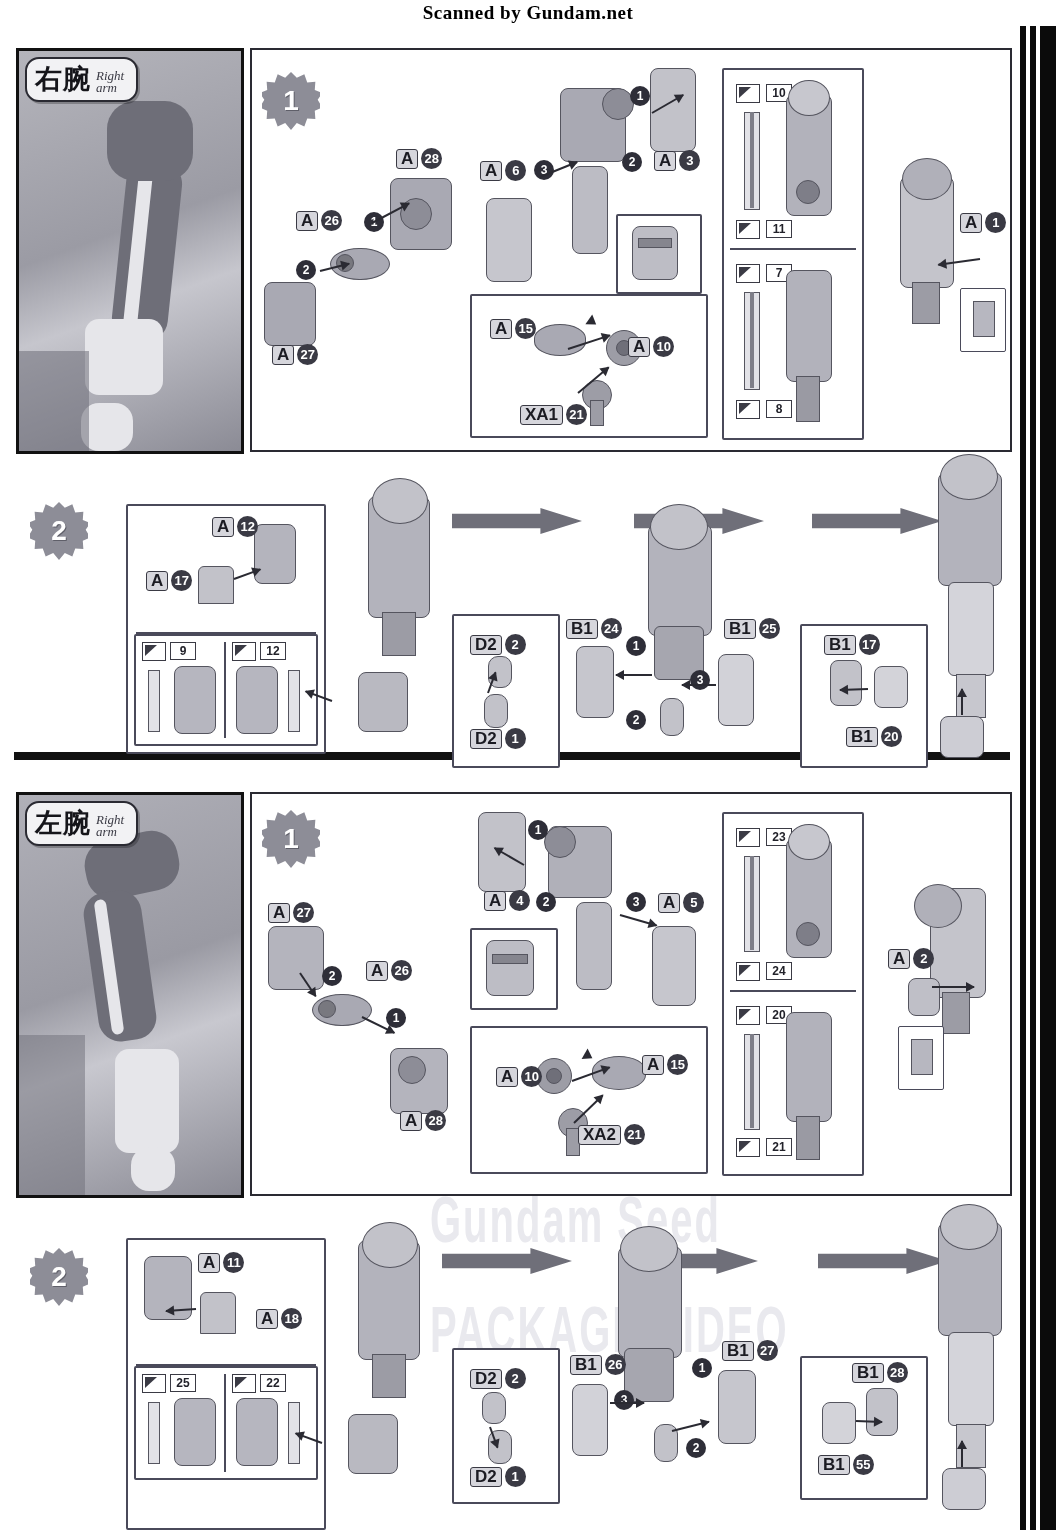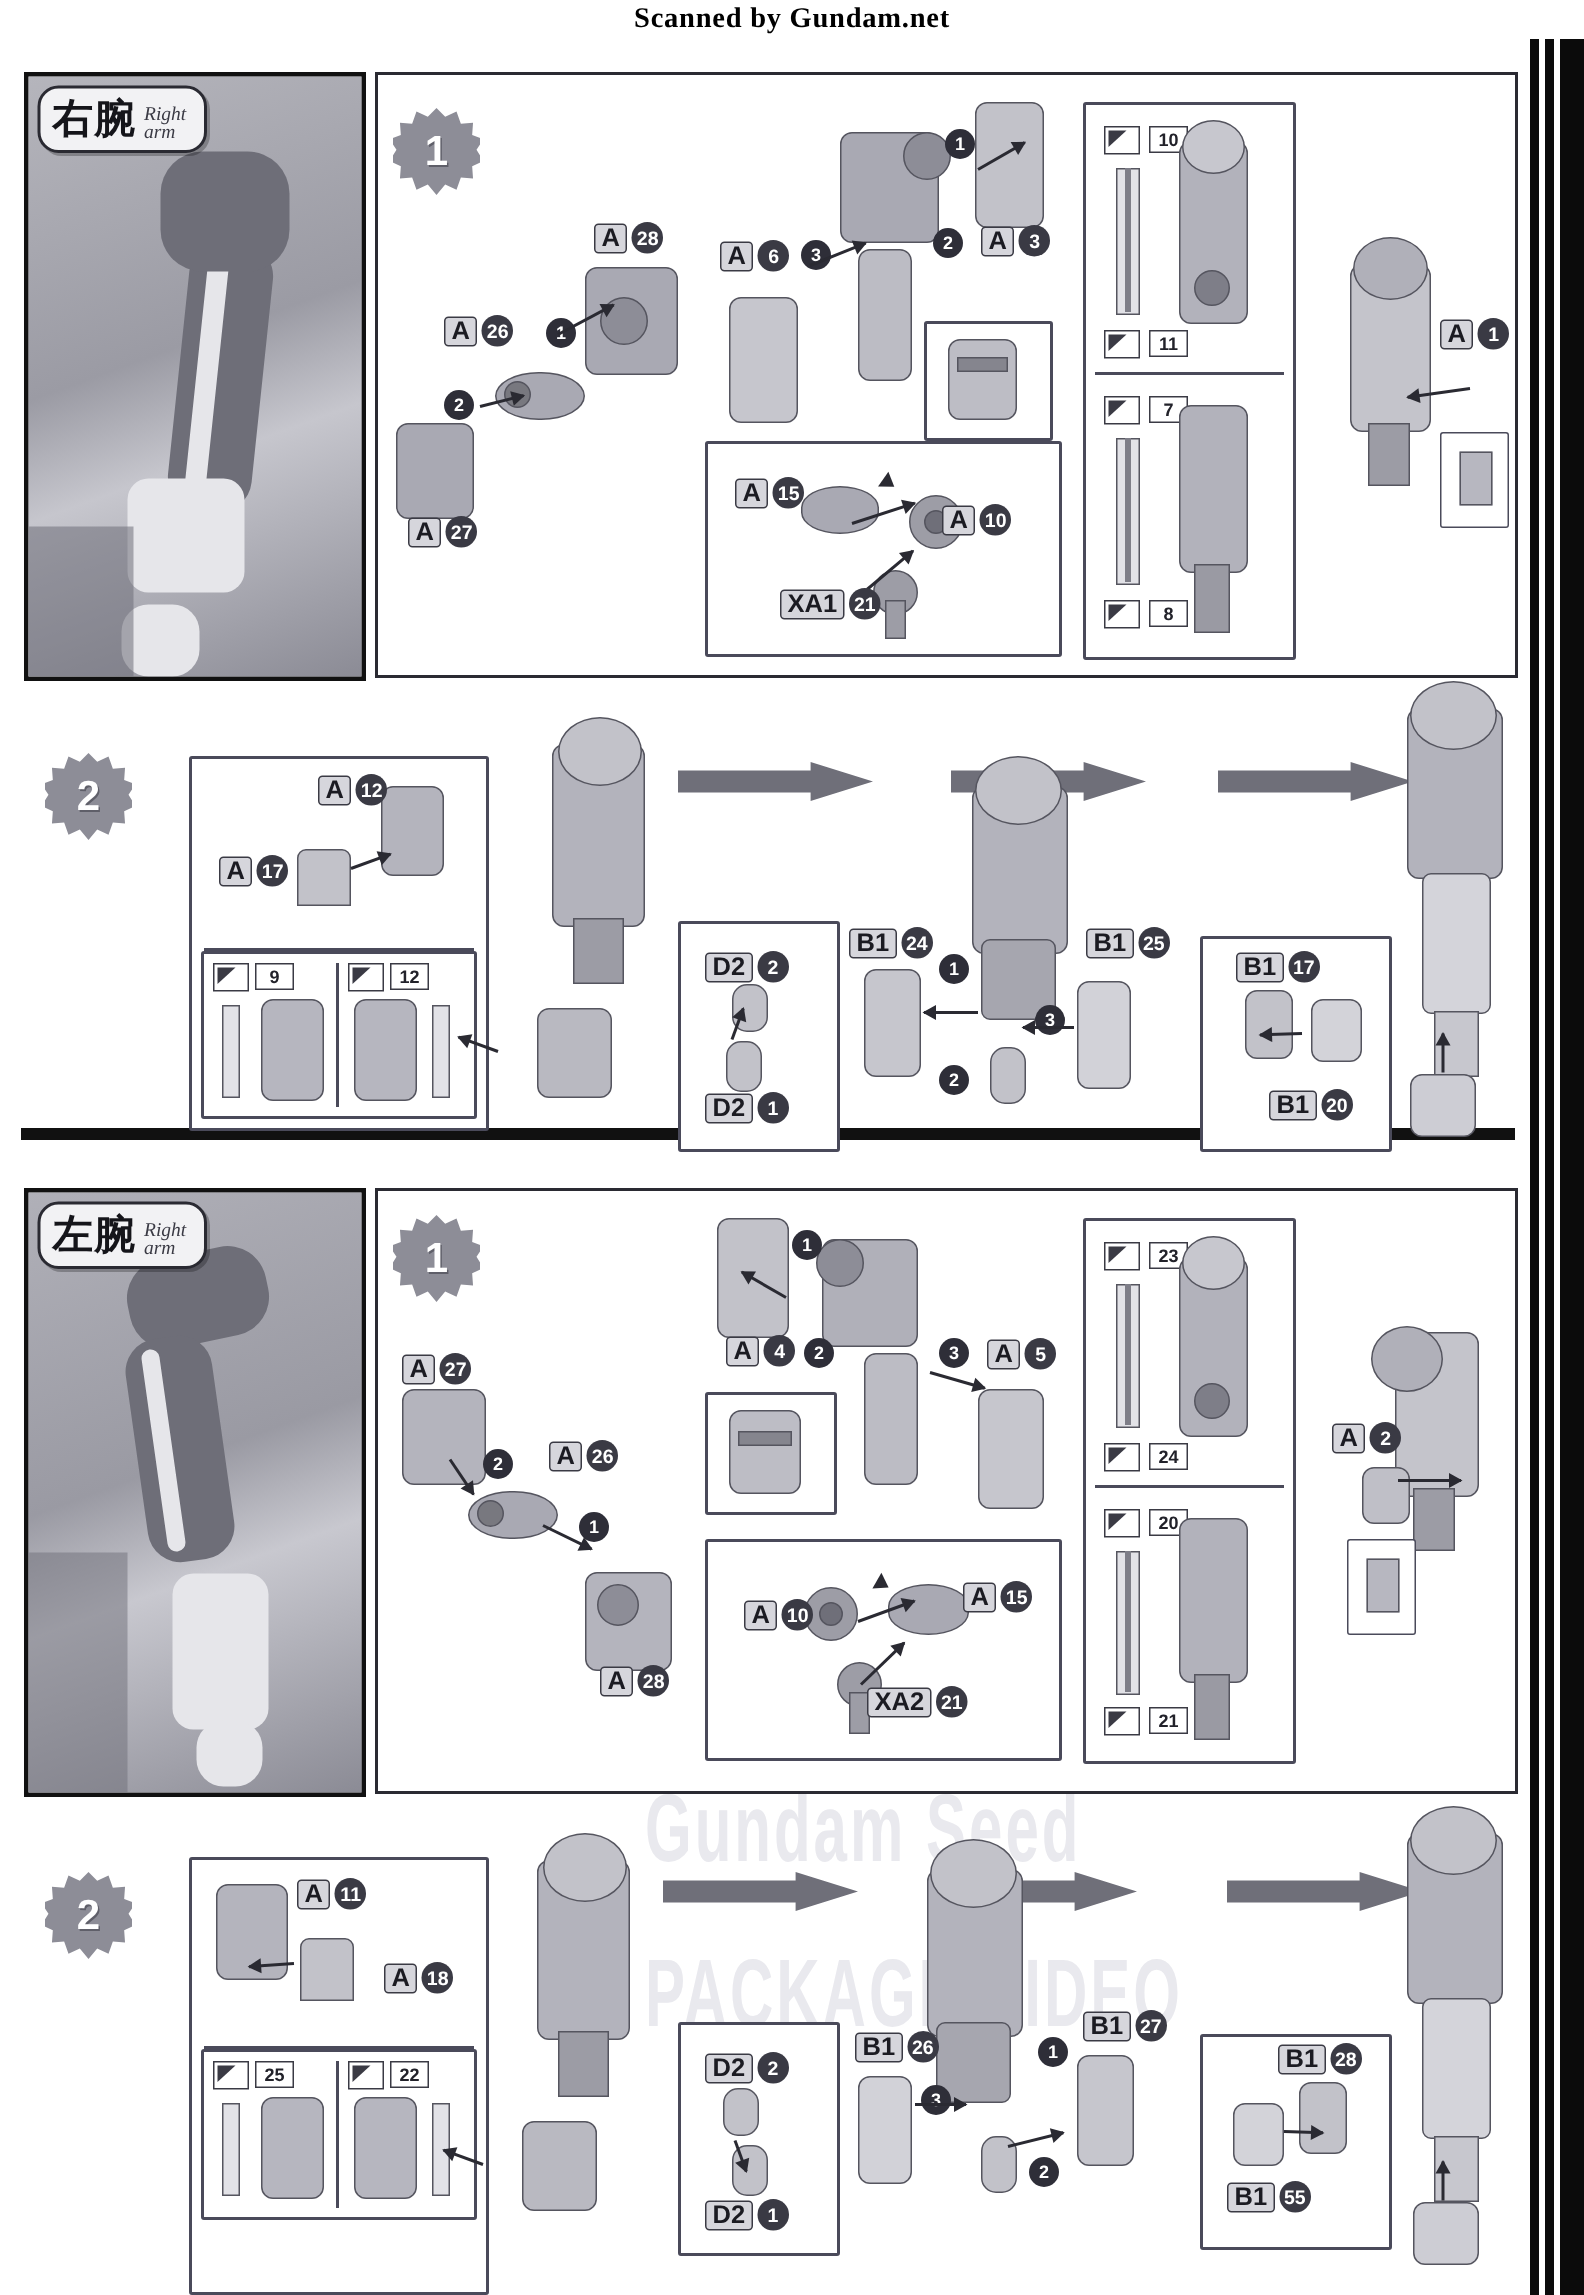--- a/index.html
+++ b/index.html
@@ -215,21 +215,21 @@
     <div class="caret" style="left:116px;top:20px;transform:rotate(35deg)"></div>
   </div>
   <div class="plabel" style="left:490px;top:292px;">
     <span class="ltr">A</span>
       <span class="num">15</span>
   </div>
   <div class="plabel" style="left:628px;top:310px;">
     <span class="ltr">A</span>
       <span class="num">10</span>
   </div>
-  <div class="plabel" style="left:520px;top:366px;">
+  <div class="plabel" style="left:520px;top:378px;">
     <span class="ltr">XA1</span>
       <span class="num">21</span>
   </div>
 
   <div class="box" style="left:722px;top:42px;width:138px;height:368px;">
     <div class="innerline" style="left:6px;top:178px;width:126px;height:1.5px;"></div>
     <div class="knifeicon" style="left:12px;top:14px;"></div>
     <div class="tagnum" style="left:42px;top:14px;">10</div>
     <div class="runner" style="left:20px;top:42px;width:14px;height:96px;background:#e2e2e7;"></div>
     <div class="runnerdark" style="left:26px;top:42px;width:4px;height:96px;"></div>

